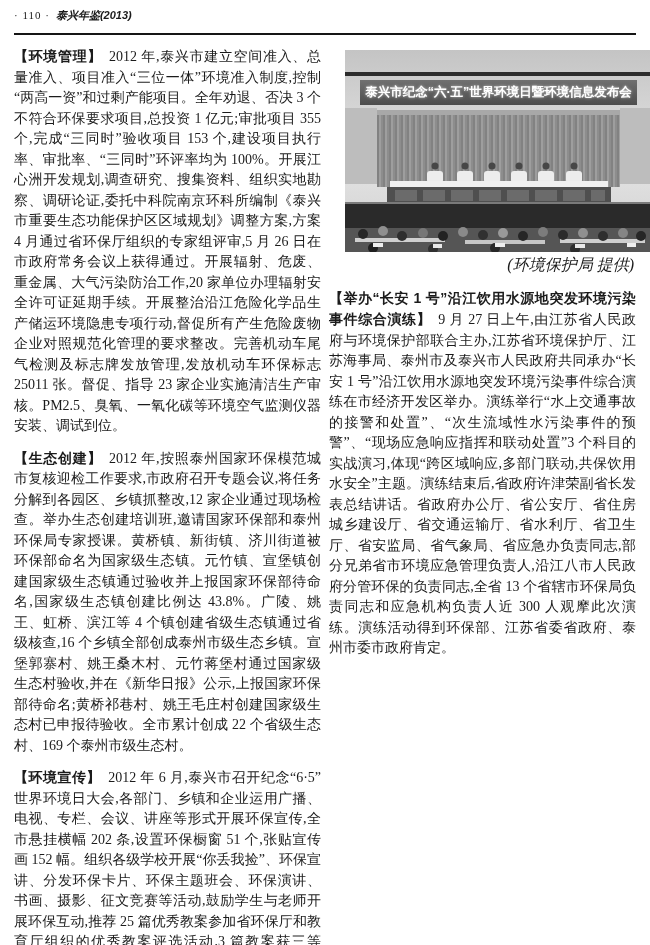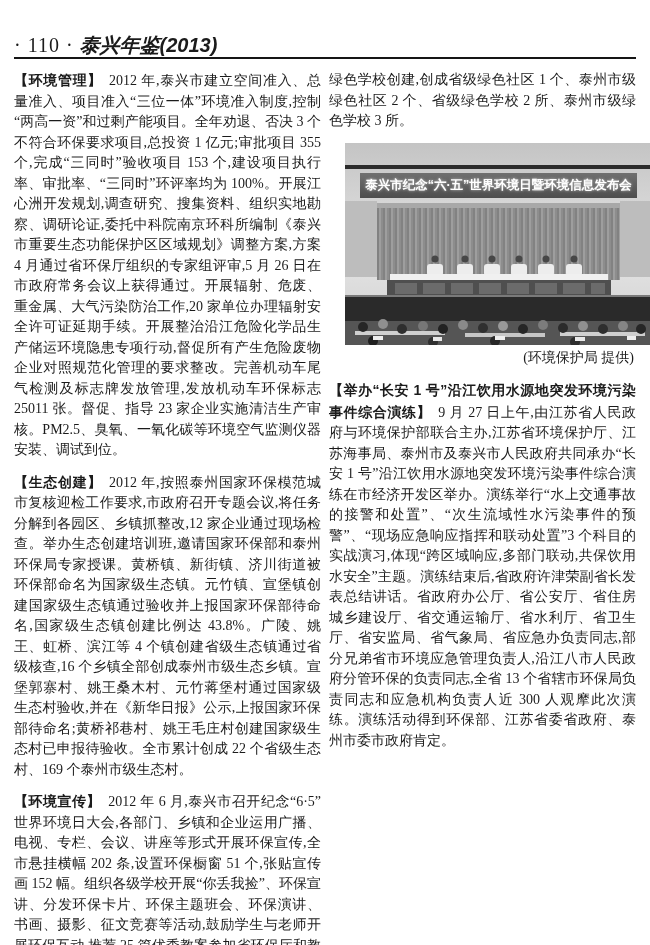--- a/index.html
+++ b/index.html
@@ -1,20 +1,20 @@
 <!DOCTYPE html>
 <html lang="zh"><head>
 <meta charset="utf-8">
 <style>
   html,body{margin:0;padding:0;background:#ffffff;}
   body{width:650px;height:945px;overflow:hidden;}
   .page{box-sizing:border-box;width:650px;height:945px;padding:8px 14px 0;overflow:hidden;color:#1b1b1b;background:#fff;}
 
   .hdr{display:flex;align-items:baseline;gap:6px;height:20px;
-       font-family:"Liberation Serif","DejaVu Serif",serif;font-size:20px;margin-top:24px;}
+       font-family:"Liberation Serif","DejaVu Serif",serif;font-size:11px;}
   .hdr .num{letter-spacing:1px;}
   .hdr .title{font-weight:bold;font-family:"Liberation Sans","DejaVu Sans",sans-serif;font-style:italic;}
   .rule{height:0;border-top:2px solid #151515;margin:5px 0 11px;}
 
   .cols{display:flex;gap:8px;}
   .col{width:307px;font-size:14px;line-height:20.5px;text-align:justify;
        font-family:"Liberation Serif","DejaVu Serif",serif;}
   .para{margin:0 0 11px;}
   .para:last-child{margin-bottom:0;}
   .seclabel{font-family:"Liberation Sans","DejaVu Sans",sans-serif;font-weight:bold;margin-right:7px;}
@@ -26,22 +26,22 @@
           background:linear-gradient(#707070,#4d4d4d);display:flex;align-items:center;justify-content:center;}
   .banner span{color:#fff;font-size:12.5px;font-weight:bold;white-space:nowrap;
                font-family:"Liberation Sans","DejaVu Sans",sans-serif;
                text-shadow:0 0 3px rgba(255,255,255,.65);}
   .wing{position:absolute;top:58px;width:32px;height:76px;background:#bdbdbd;}
   .wing.left{left:0;} .wing.right{right:0;}
   .curtain{position:absolute;top:60px;left:32px;right:32px;height:72px;border-top:5px solid #a8a8a8;
            background:repeating-linear-gradient(90deg,#828282 0 2px,#9e9e9e 2px 4px,#8d8d8d 4px 6px);}
   .figures{position:absolute;left:0;top:0;width:307px;height:202px;}
 
-  .caption{text-align:right;font-size:14px;margin:0 2px 12px 0;
-           font-family:"Liberation Serif","DejaVu Serif",serif;}
+  .caption{text-align:right;font-size:16px;margin:0 2px 12px 0;
+           font-family:"Liberation Serif","DejaVu Serif",serif;font-style:italic;}
 
   .chapter{font-size:20px;font-weight:normal;text-align:center;letter-spacing:8px;text-indent:8px;
            margin:15px 0 11px;font-family:"Liberation Serif","DejaVu Serif",serif;}
 </style>
 </head>
 <body>
 
 <div class="page">
 
   <div class="hdr">
@@ -52,21 +52,20 @@
 
   <div class="cols">
 
     <div class="col">
       <p class="para"><b class="seclabel">【环境管理】</b><span>2012 年,泰兴市建立空间准入、总量准入、项目准入“三位一体”环境准入制度,控制“两高一资”和过剩产能项目。全年劝退、否决 3 个不符合环保要求项目,总投资 1 亿元;审批项目 355 个,完成“三同时”验收项目 153 个,建设项目执行率、审批率、“三同时”环评率均为 100%。开展江心洲开发规划,调查研究、搜集资料、组织实地勘察、调研论证,委托中科院南京环科所编制《泰兴市重要生态功能保护区区域规划》调整方案,方案 4 月通过省环保厅组织的专家组评审,5 月 26 日在市政府常务会议上获得通过。开展辐射、危废、重金属、大气污染防治工作,20 家单位办理辐射安全许可证延期手续。开展整治沿江危险化学品生产储运环境隐患专项行动,督促所有产生危险废物企业对照规范化管理的要求整改。完善机动车尾气检测及标志牌发放管理,发放机动车环保标志 25011 张。督促、指导 23 家企业实施清洁生产审核。PM2.5、臭氧、一氧化碳等环境空气监测仪器安装、调试到位。</span></p>
       <p class="para"><b class="seclabel">【生态创建】</b><span>2012 年,按照泰州国家环保模范城市复核迎检工作要求,市政府召开专题会议,将任务分解到各园区、乡镇抓整改,12 家企业通过现场检查。举办生态创建培训班,邀请国家环保部和泰州环保局专家授课。黄桥镇、新街镇、济川街道被环保部命名为国家级生态镇。元竹镇、宣堡镇创建国家级生态镇通过验收并上报国家环保部待命名,国家级生态镇创建比例达 43.8%。广陵、姚王、虹桥、滨江等 4 个镇创建省级生态镇通过省级核查,16 个乡镇全部创成泰州市级生态乡镇。宣堡郭寨村、姚王桑木村、元竹蒋堡村通过国家级生态村验收,并在《新华日报》公示,上报国家环保部待命名;黄桥祁巷村、姚王毛庄村创建国家级生态村已申报待验收。全市累计创成 22 个省级生态村、169 个泰州市级生态村。</span></p>
       <p class="para"><b class="seclabel">【环境宣传】</b><span>2012 年 6 月,泰兴市召开纪念“6·5”世界环境日大会,各部门、乡镇和企业运用广播、电视、专栏、会议、讲座等形式开展环保宣传,全市悬挂横幅 202 条,设置环保橱窗 51 个,张贴宣传画 152 幅。组织各级学校开展“你丢我捡”、环保宣讲、分发环保卡片、环保主题班会、环保演讲、书画、摄影、征文竞赛等活动,鼓励学生与老师开展环保互动,推荐 25 篇优秀教案参加省环保厅和教育厅组织的优秀教案评选活动,3 篇教案获三等奖,11 篇教案获优秀奖。通过移动公司向全市 50 万手机用户发送环保公益短信。省泰兴中学环保志愿者到鼓楼文化广场开展“节能环保、节约用水”环保知识宣传及有奖问答活动,现场发放 500 多份环保知识宣传材料,并开展知识问答。开展绿色社区、</span></p>
     </div>
 
     <div class="col">
-      <p class="para"><span>绿色学校创建,创成省级绿色社区 1 个、泰州市级绿色社区 2 个、省级绿色学校 2 所、泰州市级绿色学校 3 所。</span></p>
 
       <div class="photo">
         <div class="proscenium"></div>
         <div class="banner">
           <span>泰兴市纪念“六·五”世界环境日暨环境信息发布会</span>
         </div>
         <div class="wing left"></div>
         <div class="wing right"></div>
         <div class="curtain"></div>
         <svg class="figures" viewBox="0 0 307 202">

